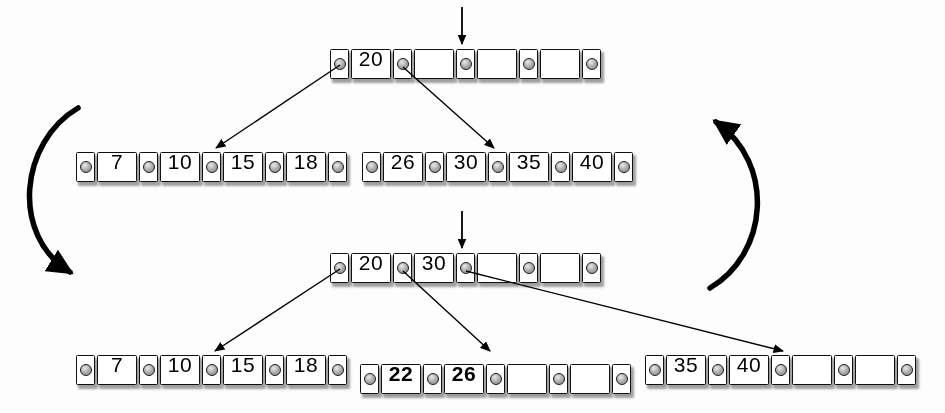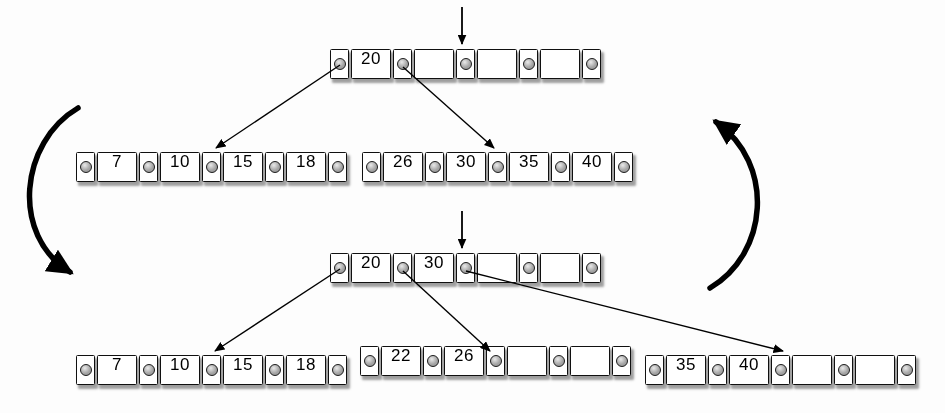--- a/index.html
+++ b/index.html
@@ -23,21 +23,21 @@
     border: 1.7px solid #101010;
     border-radius: 1.5px;
     box-shadow: 2.5px 3.5px 2.5px rgba(0,0,0,0.38);
     display: flex;
     align-items: center;
     justify-content: center;
   }
   .cell.ptr { width: 19px; }
   .cell.key {
     width: 40px;
-    font-size: 17px;
+    font-size: 21px;
     letter-spacing: 0.5px;
     color: #000;
     padding-bottom: 11px;
   }
   .dot {
     width: 10px;
     height: 10px;
     border-radius: 50%;
     border: 1.6px solid #1b1b1b;
     background: radial-gradient(circle at 38% 32%, #eaeaea 0%, #a6a6a6 55%, #8f8f8f 100%);
@@ -153,21 +153,21 @@
       </div>
       <div class="cell key">15</div>
       <div class="cell ptr">
         <span class="dot"></span>
       </div>
       <div class="cell key">18</div>
       <div class="cell ptr">
         <span class="dot"></span>
       </div>
     </div>
-  <div class="node" style="left:360px; top:346px;">
+  <div class="node" style="left:360px; top:364px;font-weight:bold;">
       <div class="cell ptr">
         <span class="dot"></span>
       </div>
       <div class="cell key">22</div>
       <div class="cell ptr">
         <span class="dot"></span>
       </div>
       <div class="cell key">26</div>
       <div class="cell ptr">
         <span class="dot"></span>

